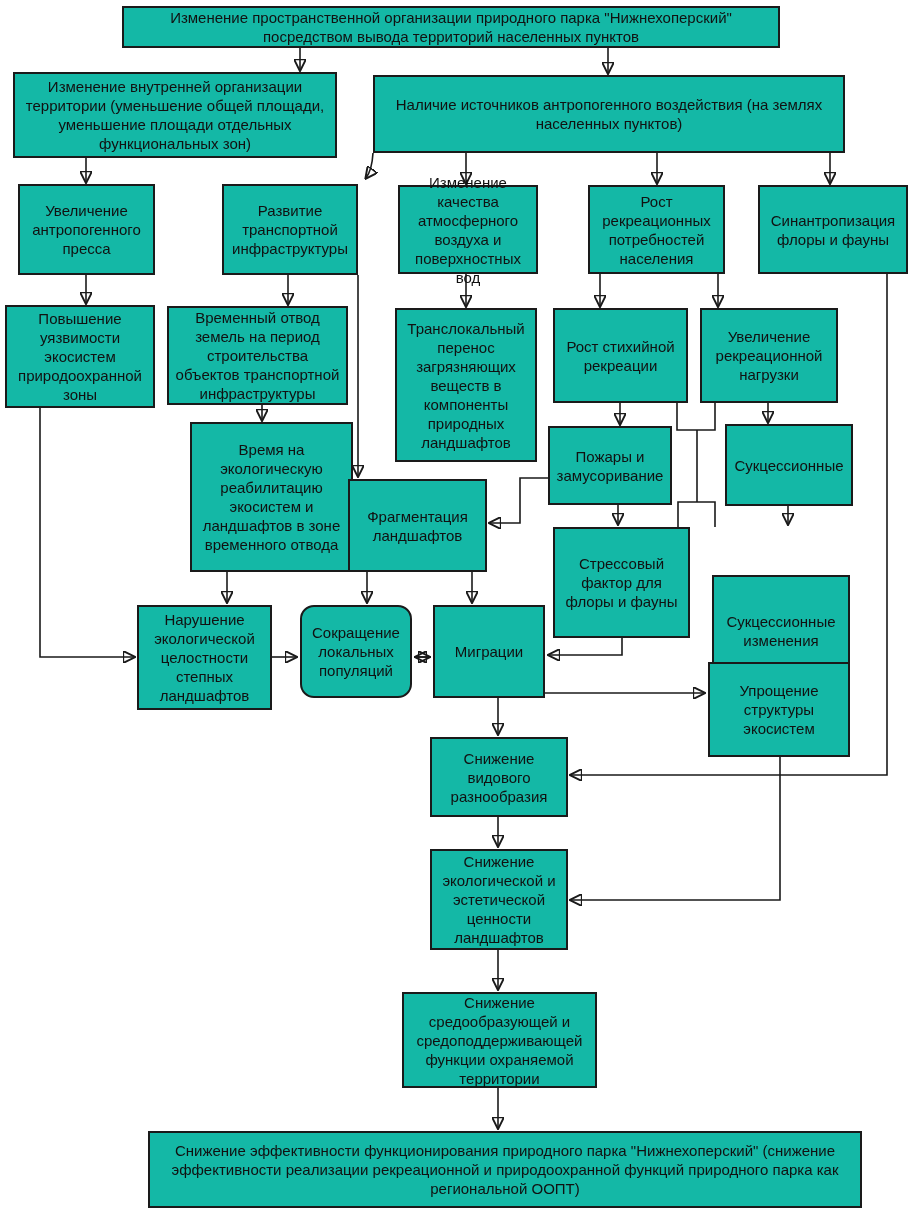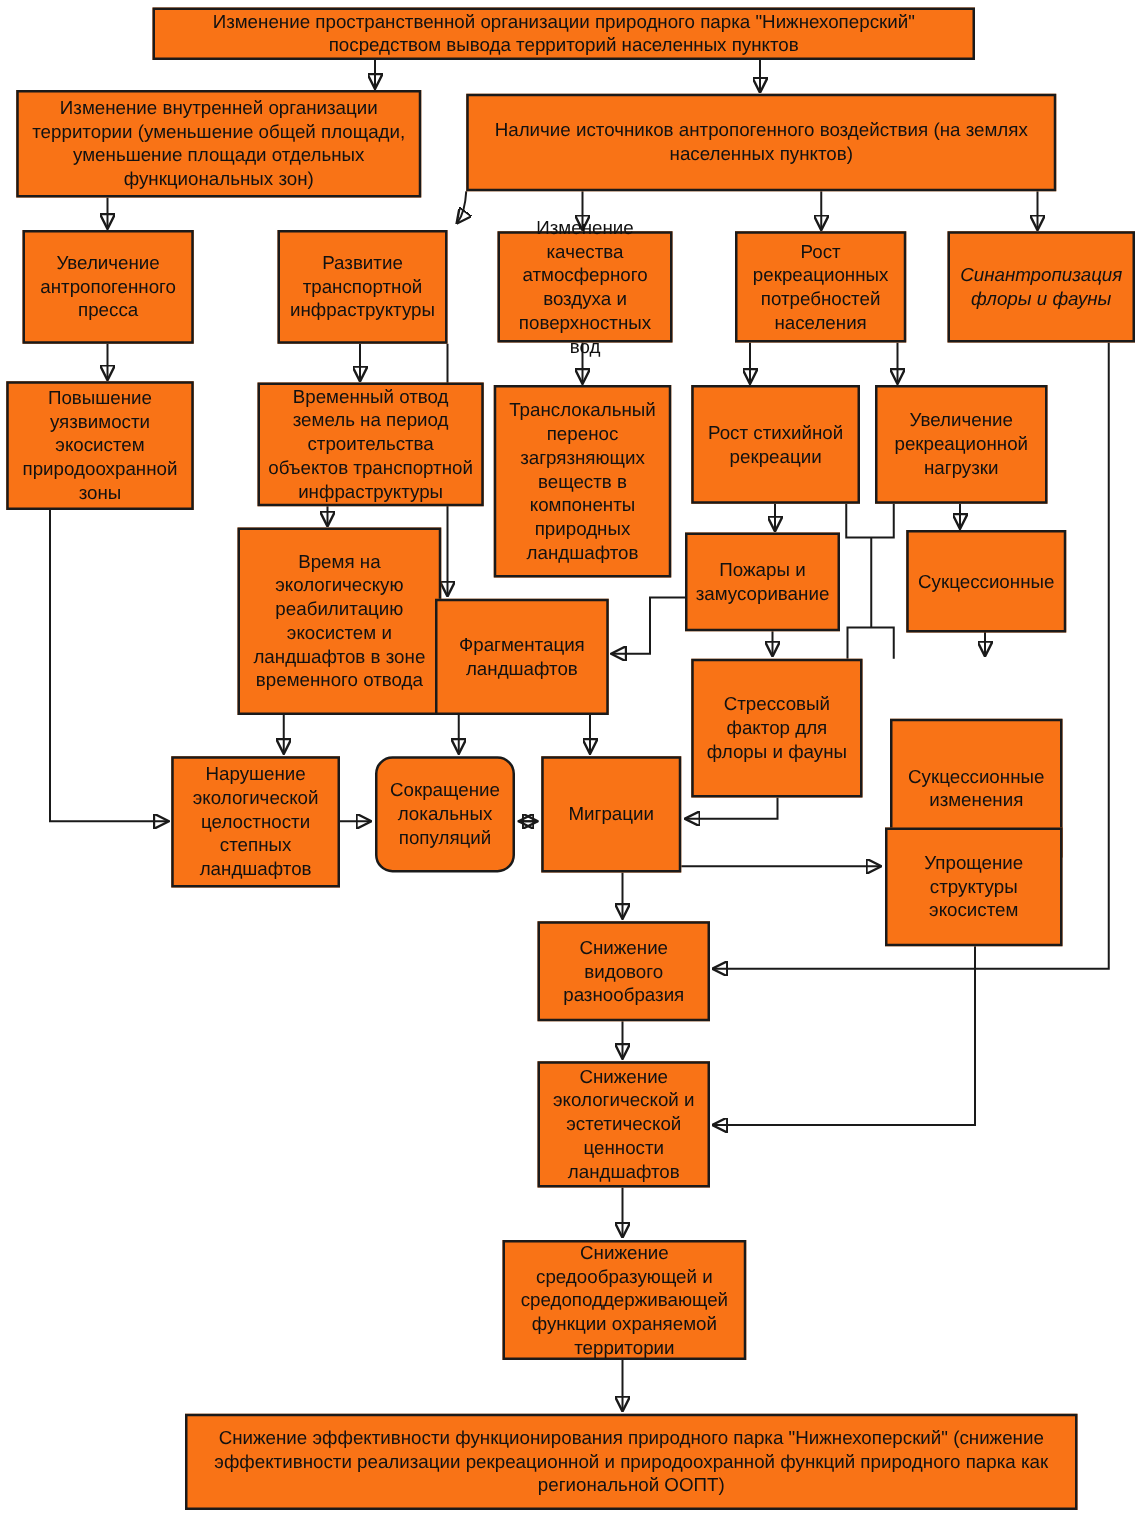--- a/index.html
+++ b/index.html
@@ -9,21 +9,21 @@
     height: 1214px;
     background: #ffffff;
     font-family: "Liberation Sans", sans-serif;
     color: #111111;
     overflow: hidden;
   }
   .box {
     position: absolute;
     box-sizing: border-box;
     border: 2px solid #1a1a1a;
-    background: #f97316;
+    background: #14b8a6;
     display: flex;
     align-items: center;
     justify-content: center;
     text-align: center;
     font-size: 15px;
     line-height: 19px;
     padding: 3px 4px;
     z-index: 2;
   }
   #connectors {
@@ -100,24 +100,24 @@
   </svg>
 
   <div class="box" style="left:122px; top:6px;   width:658px; height:42px;">Изменение пространственной организации природного парка "Нижнехоперский" посредством вывода территорий населенных пунктов</div>
   <div class="box" style="left:13px;  top:72px;  width:324px; height:86px;">Изменение внутренней организации территории (уменьшение общей площади, уменьшение площади отдельных функциональных зон)</div>
   <div class="box" style="left:373px; top:75px;  width:472px; height:78px;">Наличие источников антропогенного воздействия (на землях населенных пунктов)</div>
 
   <div class="box" style="left:18px;  top:184px; width:137px; height:91px;">Увеличение антропогенного пресса</div>
   <div class="box" style="left:222px; top:184px; width:136px; height:91px;">Развитие транспортной инфраструктуры</div>
   <div class="box" style="left:398px; top:185px; width:140px; height:89px;">Изменение качества атмосферного воздуха и поверхностных вод</div>
   <div class="box" style="left:588px; top:185px; width:137px; height:89px;">Рост рекреационных потребностей населения</div>
-  <div class="box" style="left:758px; top:185px; width:150px; height:89px;font-style:italic;">Синантропизация флоры и фауны</div>
+  <div class="box" style="left:758px; top:185px; width:150px; height:89px;">Синантропизация флоры и фауны</div>
 
   <div class="box" style="left:5px;   top:305px; width:150px; height:103px;">Повышение уязвимости экосистем природоохранной зоны</div>
-  <div class="box" style="left:167px; top:306px; width:181px; height:99px;margin-left:39px;">Временный отвод земель на период строительства объектов транспортной инфраструктуры</div>
+  <div class="box" style="left:167px; top:306px; width:181px; height:99px;">Временный отвод земель на период строительства объектов транспортной инфраструктуры</div>
   <div class="box" style="left:395px; top:308px; width:142px; height:154px;">Транслокальный перенос загрязняющих веществ в компоненты природных ландшафтов</div>
   <div class="box" style="left:553px; top:308px; width:135px; height:95px;">Рост стихийной рекреации</div>
   <div class="box" style="left:700px; top:308px; width:138px; height:95px;">Увеличение рекреационной нагрузки</div>
 
   <div class="box" style="left:190px; top:422px; width:163px; height:150px;">Время на экологическую реабилитацию экосистем и ландшафтов в зоне временного отвода</div>
   <div class="box" style="left:348px; top:479px; width:139px; height:93px;">Фрагментация ландшафтов</div>
   <div class="box" style="left:548px; top:426px; width:124px; height:79px;">Пожары и замусоривание</div>
   <div class="box" style="left:725px; top:424px; width:128px; height:82px;">Сукцессионные</div>
   <div class="box" style="left:553px; top:527px; width:137px; height:111px;">Стрессовый фактор для флоры и фауны</div>
   <div class="box" style="left:712px; top:527px; width:138px; height:111px;margin-top:48px;">Сукцессионные изменения</div>

